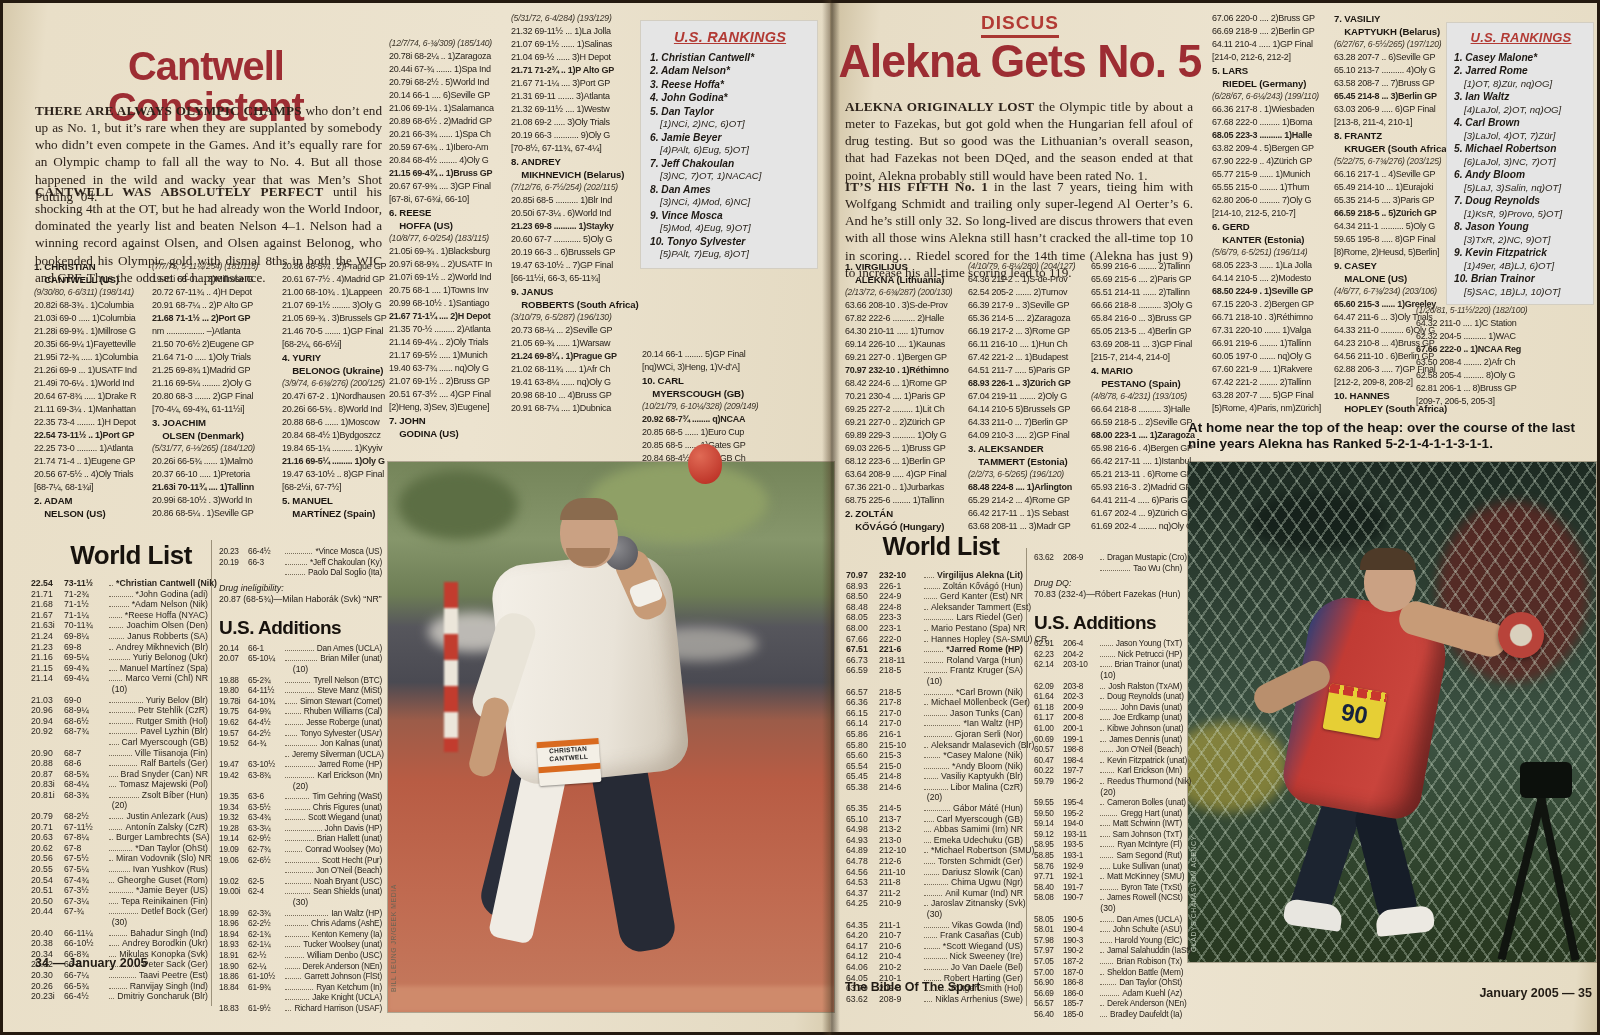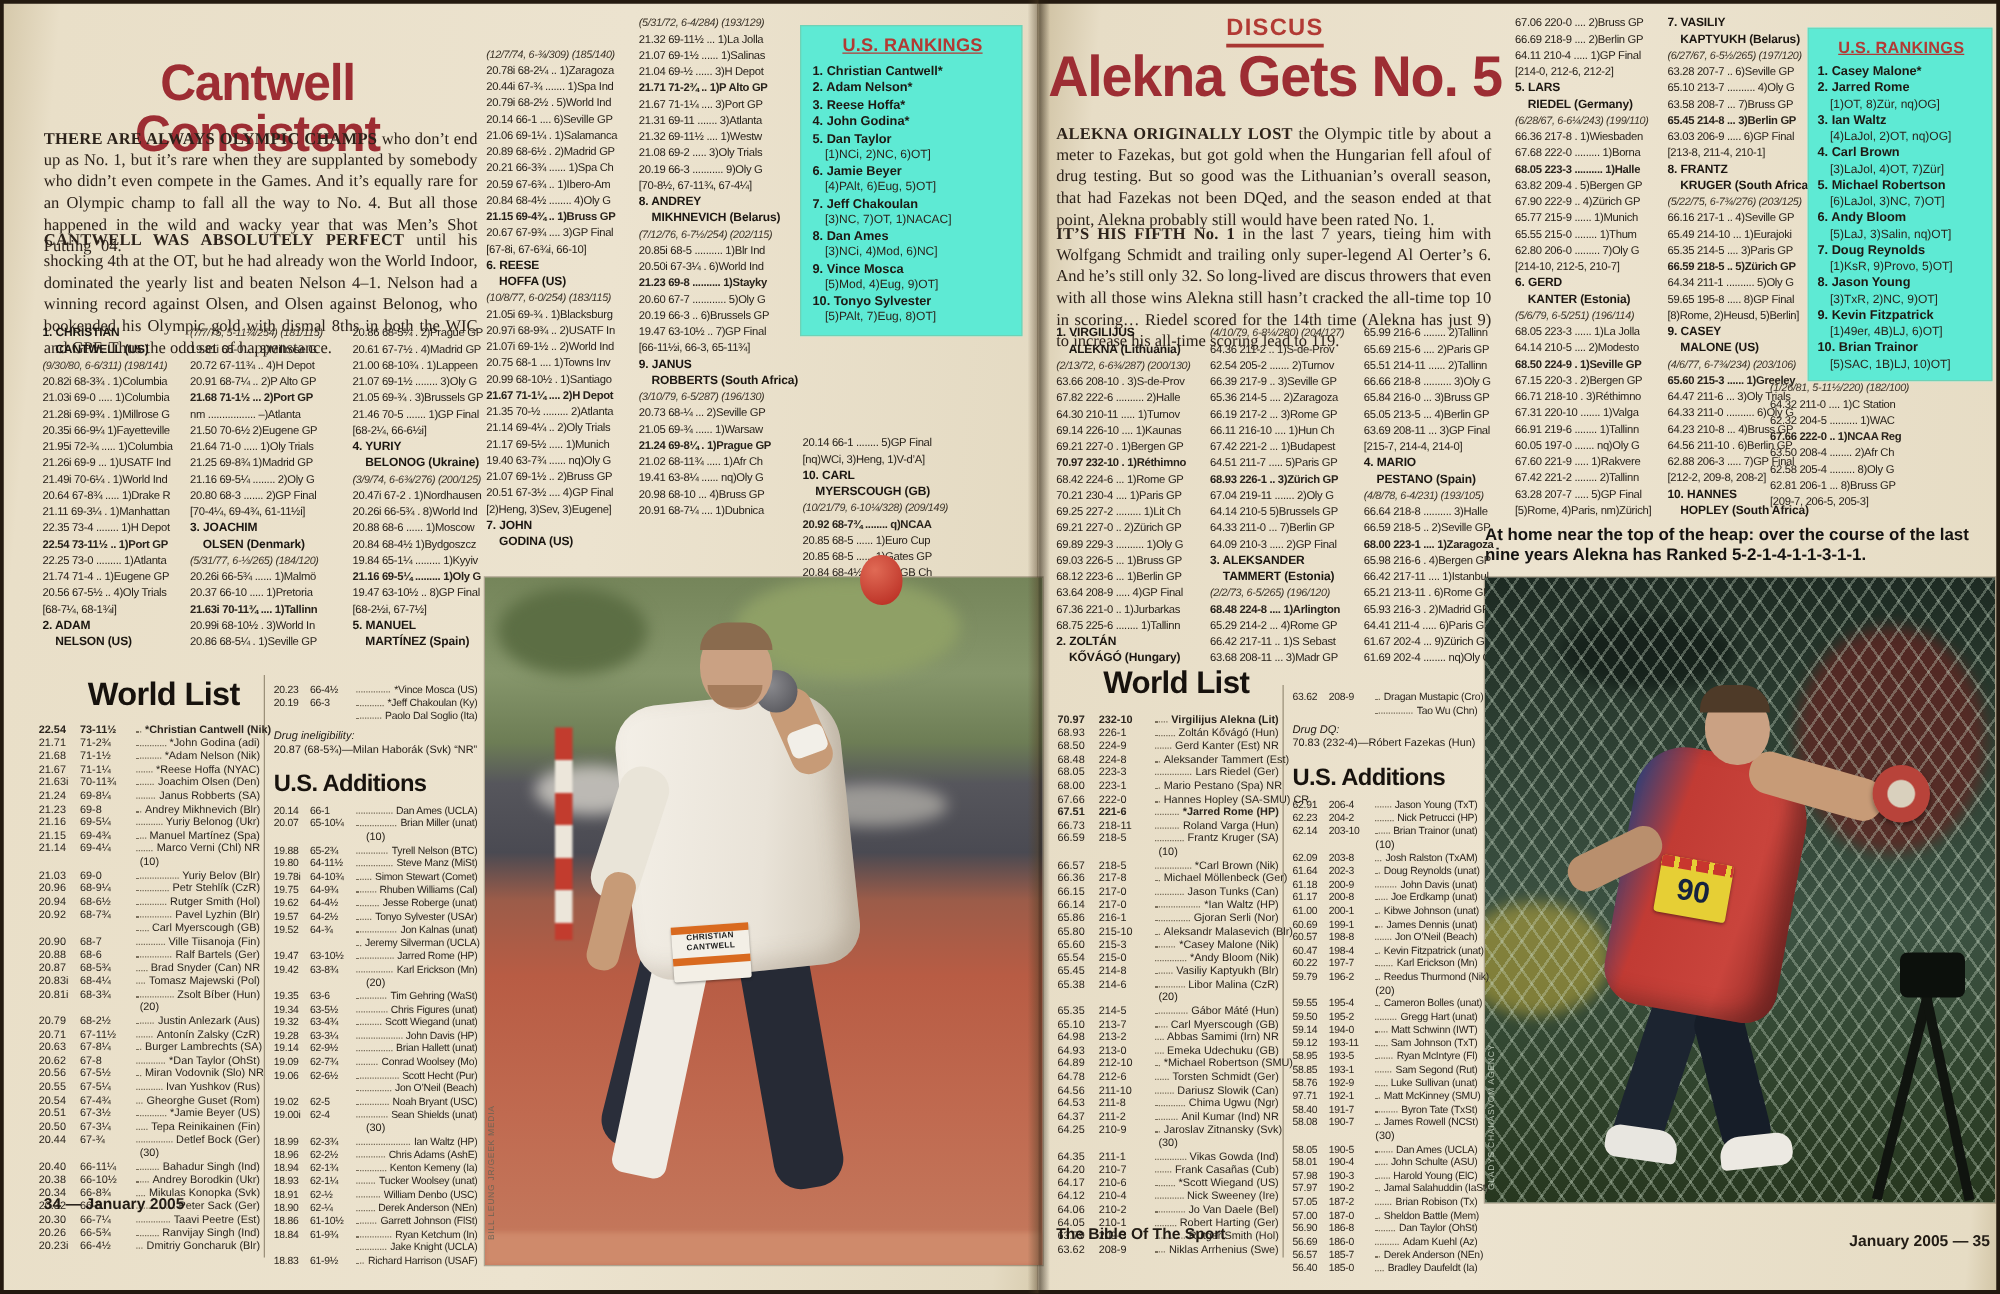--- a/index.html
+++ b/index.html
@@ -17,21 +17,21 @@
   .headline{font-weight:bold;color:#9d2d33;letter-spacing:-1px;text-align:center;transform:scaleX(.97);line-height:1;}
   .intro{font-family:"Liberation Serif",serif;font-size:13.2px;line-height:1.3;text-align:justify;color:#2c221a;}
   .intro b{letter-spacing:.2px;}
   
   .statcol{line-height:13px;}
   .sl{white-space:pre;font-size:9px;letter-spacing:-.25px;color:#28221b;}
   .sl-h{font-weight:bold;font-size:9.6px;color:#1b1611;letter-spacing:-.1px;}
   .sl-i{font-style:italic;font-size:8.6px;color:#3c3429;}
   .sl-b{font-weight:bold;}
   
-  .usrbox{background:#5eead4;box-shadow:0 0 0 1px rgba(160,140,90,.25) inset;padding:9px 8px 8px 10px;}
+  .usrbox{background:#e5e5e5;box-shadow:0 0 0 1px rgba(160,140,90,.25) inset;padding:9px 8px 8px 10px;font-style:italic;}
   .usr-title{color:#b23a34;font-weight:bold;font-size:14.5px;text-decoration:underline;text-align:center;
              letter-spacing:.2px;margin-bottom:6px;}
   .usr-item{font-weight:bold;font-size:10.2px;line-height:13.4px;color:#1d1812;white-space:pre;}
   .usr-sub{font-size:9.6px;line-height:12.6px;padding-left:10px;color:#2a241c;white-space:pre;}
   
   .wl-title{font-weight:bold;letter-spacing:-.5px;color:#17120d;text-align:center;}
   .vrule{width:1px;background:rgba(90,78,55,.55);}
   .wl .wl-row{display:flex;align-items:baseline;font-size:8.7px;line-height:10.6px;color:#2a241d;}
   .wl .wl-v{flex:none;width:33px;}
   .wl .wl-m{flex:none;width:44px;}

